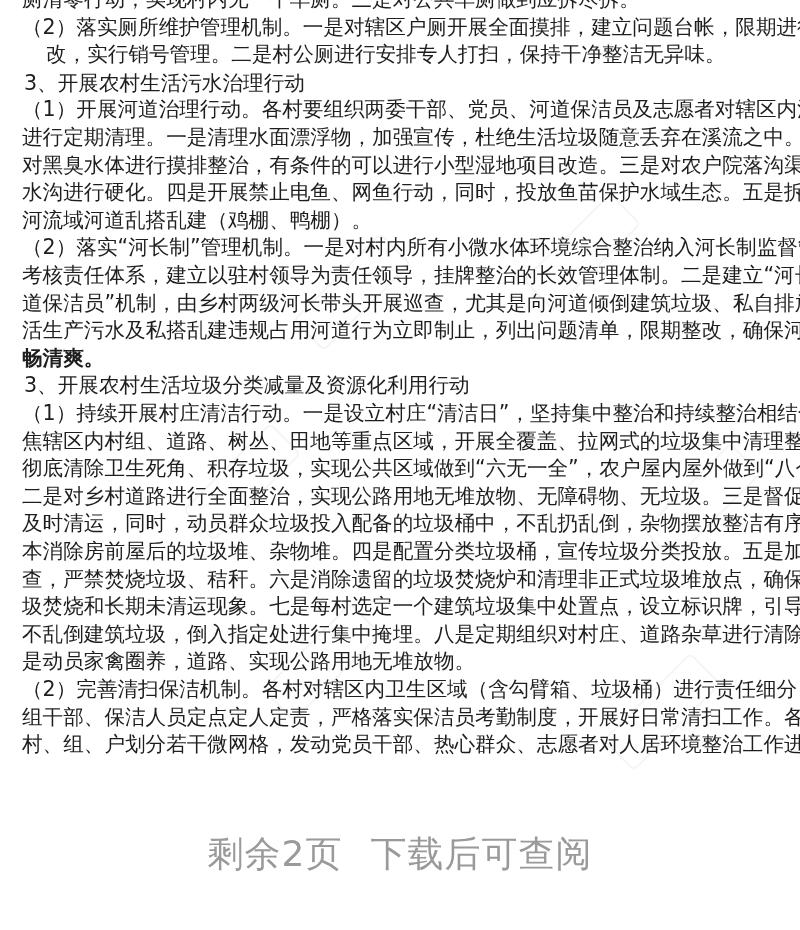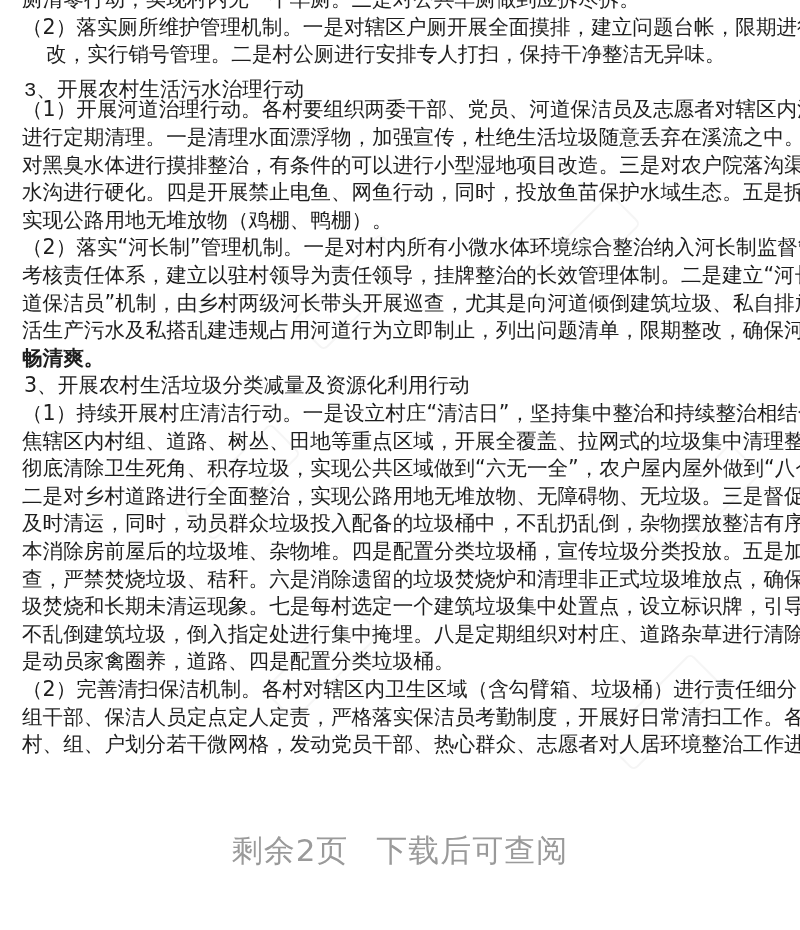--- a/index.html
+++ b/index.html
@@ -5,61 +5,61 @@
   html, body { margin: 0; padding: 0; background: #ffffff; }
   body { width: 800px; height: 930px; position: relative; overflow: hidden;
          font-family: "DejaVu Sans", "Liberation Sans", sans-serif; }
   .doc { position: absolute; left: 0; top: -14px; width: 800px; }
   .line { position: absolute; left: 22px; width: 756px; height: 27px;
           font-size: 20.6px; line-height: 27px; color: #1e1e1e;
           white-space: nowrap; text-align: justify; text-align-last: justify; }
   .line.last { text-align-last: left; }
   .line.heading { left: 24px; }
   .footer { position: absolute; left: 0; top: 830px; width: 800px; text-align: center;
-            font-size: 31px; color: #9a9a9a; letter-spacing: 1px; }
+            font-size: 36px; color: #9a9a9a; letter-spacing: 1px; }
   .footer span { margin: 0 14px; }
   .wm { position: absolute; width: 120px; height: 40px; border: 2px solid rgba(200,200,200,0.18);
         border-radius: 6px; transform: rotate(-45deg); pointer-events: none; }
 </style>
 </head>
 <body>
 
 <div class="wm" style="left:520px; top:230px;"></div>
 <div class="wm" style="left:290px; top:270px;"></div>
 <div class="wm" style="left:180px; top:460px;"></div>
 <div class="wm" style="left:640px; top:480px;"></div>
 <div class="wm" style="left:260px; top:640px;"></div>
 <div class="wm" style="left:600px; top:690px;"></div>
 
 <div class="doc" id="doc">
     <div class="line last" style="top: 0px;">厕清零行动，实现村内无一个旱厕。三是对公共旱厕做到应拆尽拆。</div>
     <div class="line" style="top: 27.6px;">（2）落实厕所维护管理机制。一是对辖区户厕开展全面摸排，建立问题台帐，限期进行整</div>
     <div class="line last" style="top: 55.2px; margin-left: 24px;">改，实行销号管理。二是村公厕进行安排专人打扫，保持干净整洁无异味。</div>
-    <div class="line last heading" style="top: 91px; font-family: Liberation Mono, monospace;">3、开展农村生活污水治理行动</div>
+    <div class="line last heading" style="top: 84px;">3、开展农村生活污水治理行动</div>
     <div class="line" style="top: 110.4px;">（1）开展河道治理行动。各村要组织两委干部、党员、河道保洁员及志愿者对辖区内河流</div>
     <div class="line" style="top: 138px;">进行定期清理。一是清理水面漂浮物，加强宣传，杜绝生活垃圾随意丢弃在溪流之中。二是</div>
     <div class="line" style="top: 165.6px;">对黑臭水体进行摸排整治，有条件的可以进行小型湿地项目改造。三是对农户院落沟渠、排</div>
     <div class="line" style="top: 193.2px;">水沟进行硬化。四是开展禁止电鱼、网鱼行动，同时，投放鱼苗保护水域生态。五是拆除溪</div>
-    <div class="line last" style="top: 220.8px;">实现公路用地无堆放物（鸡棚、鸭棚）。</div>
+    <div class="line last" style="top: 220.8px;">河流域河道乱搭乱建（鸡棚、鸭棚）。</div>
     <div class="line" style="top: 248.4px;">（2）落实“河长制”管理机制。一是对村内所有小微水体环境综合整治纳入河长制监督管理</div>
     <div class="line" style="top: 276px;">考核责任体系，建立以驻村领导为责任领导，挂牌整治的长效管理体制。二是建立“河长+河</div>
     <div class="line" style="top: 303.6px;">道保洁员”机制，由乡村两级河长带头开展巡查，尤其是向河道倾倒建筑垃圾、私自排放生</div>
     <div class="line" style="top: 331.2px;">活生产污水及私搭乱建违规占用河道行为立即制止，列出问题清单，限期整改，确保河流通</div>
     <div class="line last" style="top: 358.8px; font-weight: bold;">畅清爽。</div>
     <div class="line last heading" style="top: 386.4px;">3、开展农村生活垃圾分类减量及资源化利用行动</div>
     <div class="line" style="top: 414px;">（1）持续开展村庄清洁行动。一是设立村庄“清洁日”，坚持集中整治和持续整治相结合，聚</div>
     <div class="line" style="top: 441.6px;">焦辖区内村组、道路、树丛、田地等重点区域，开展全覆盖、拉网式的垃圾集中清理整治，</div>
     <div class="line" style="top: 469.2px;">彻底清除卫生死角、积存垃圾，实现公共区域做到“六无一全”，农户屋内屋外做到“八个整洁”。</div>
     <div class="line" style="top: 496.8px;">二是对乡村道路进行全面整治，实现公路用地无堆放物、无障碍物、无垃圾。三是督促垃圾</div>
     <div class="line" style="top: 524.4px;">及时清运，同时，动员群众垃圾投入配备的垃圾桶中，不乱扔乱倒，杂物摆放整洁有序，基</div>
     <div class="line" style="top: 552px;">本消除房前屋后的垃圾堆、杂物堆。四是配置分类垃圾桶，宣传垃圾分类投放。五是加强巡</div>
     <div class="line" style="top: 579.6px;">查，严禁焚烧垃圾、秸秆。六是消除遗留的垃圾焚烧炉和清理非正式垃圾堆放点，确保无垃</div>
     <div class="line" style="top: 607.2px;">圾焚烧和长期未清运现象。七是每村选定一个建筑垃圾集中处置点，设立标识牌，引导群众</div>
     <div class="line" style="top: 634.8px;">不乱倒建筑垃圾，倒入指定处进行集中掩埋。八是定期组织对村庄、道路杂草进行清除。九</div>
-    <div class="line last" style="top: 662.4px;">是动员家禽圈养，道路、四是配置分类垃圾桶。</div>
+    <div class="line last" style="top: 662.4px;">是动员家禽圈养，道路、实现公路用地无堆放物。</div>
     <div class="line" style="top: 690px;">（2）完善清扫保洁机制。各村对辖区内卫生区域（含勾臂箱、垃圾桶）进行责任细分，村</div>
     <div class="line" style="top: 717.6px;">组干部、保洁人员定点定人定责，严格落实保洁员考勤制度，开展好日常清扫工作。各村将</div>
     <div class="line" style="top: 745.2px;">村、组、户划分若干微网格，发动党员干部、热心群众、志愿者对人居环境整治工作进行广</div>
   </div>
 
 <div class="footer">
   <span>剩余2页</span><span>下载后可查阅</span>
 </div>
 
 </body></html>

